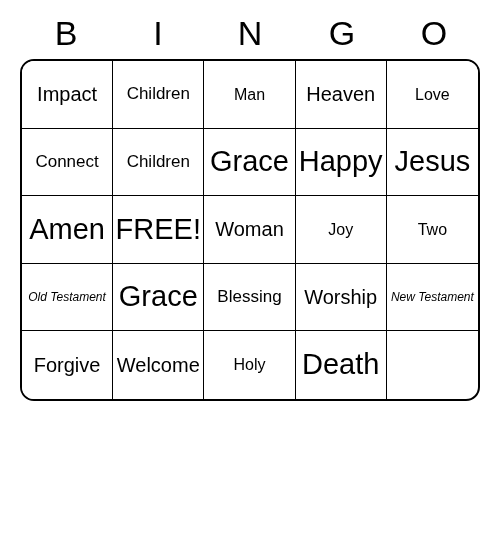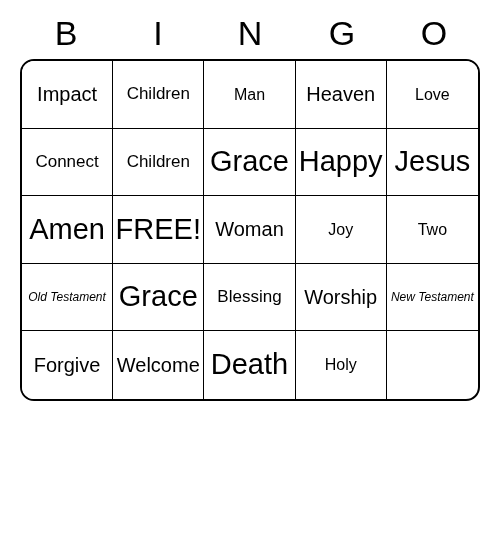--- a/index.html
+++ b/index.html
@@ -90,15 +90,15 @@
 
   <div class="cell s-xl">Two</div>
   <div class="cell s-xxs">Old Testament</div>
   <div class="cell s-lg">Grace</div>
   <div class="cell s-sm">Blessing</div>
   <div class="cell s-md">Worship</div>
 
   <div class="cell s-xxs">New Testament</div>
   <div class="cell s-md">Forgive</div>
   <div class="cell s-md">Welcome</div>
+  <div class="cell s-xl">Holy</div>
   <div class="cell s-lg">Death</div>
-  <div class="cell s-xl">Holy</div>
 </div>
 
 </body></html>

